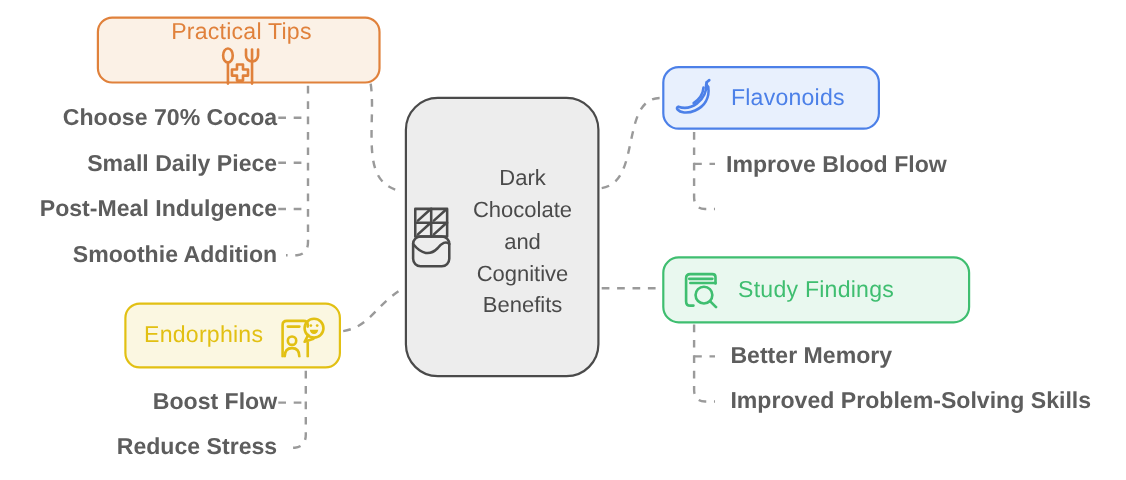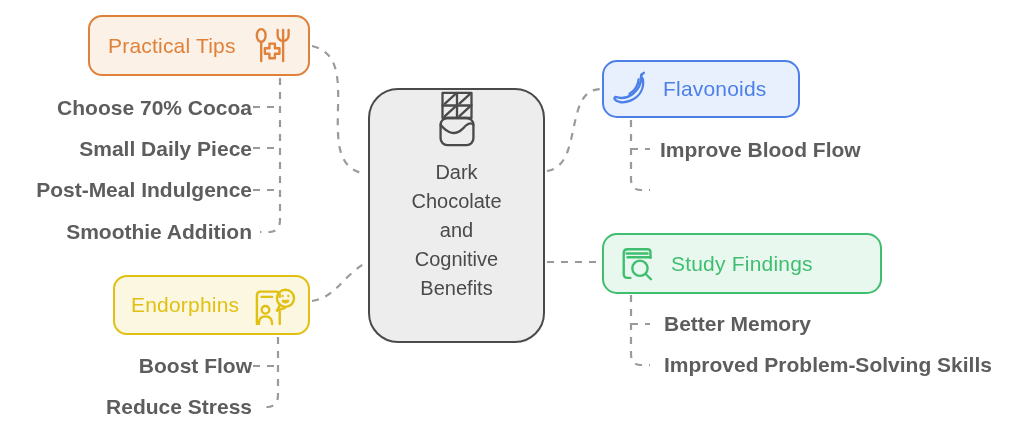--- a/index.html
+++ b/index.html
@@ -7,38 +7,38 @@
     position:relative;width:1024px;height:436px;background:#ffffff;
     font-family:"Liberation Sans",sans-serif;overflow:hidden;
   }
   svg{display:block;}
   #connector-layer{position:absolute;left:0;top:0;pointer-events:none;}
   .conn{fill:none;stroke:#9a9a9a;stroke-width:2.2;stroke-dasharray:7 7;stroke-linecap:butt;}
 
   .node{position:absolute;display:flex;align-items:center;box-sizing:border-box;background:#fff;}
   .branch-label{font-size:21px;letter-spacing:0.2px;white-space:nowrap;}
 
-  .node-practical{left:88px;top:15px;width:222px;height:61px;border:2.5px solid #e0813b;
-    border-radius:14px;background:#fbf1e6;justify-content:space-between;padding:0 13px 0 18px;}
+  .node-practical{left:88px;top:15px;width:258px;height:61px;border:2.5px solid #e0813b;
+    border-radius:14px;background:#fbf1e6;justify-content:space-between;padding:0 13px 0 18px;flex-direction:column;}
   .node-practical .branch-label{color:#e0813b;}
 
   .node-flavonoids{left:602px;top:60px;width:198px;height:58px;border:2.5px solid #4c80e8;
-    border-radius:15px;background:#e8f0fd;padding:0 6px;gap:11px;}
+    border-radius:15px;background:#e8f0fd;padding:0 30px;gap:11px;justify-content:flex-end;}
   .node-flavonoids .branch-label{color:#4c80e8;}
 
   .node-endorphins{left:113px;top:275px;width:197px;height:60px;border:2.5px solid #e2c013;
     border-radius:14px;background:#fbf7e1;justify-content:space-between;padding:0 11px 0 16px;}
   .node-endorphins .branch-label{color:#e2c013;}
 
   .node-study{left:602px;top:233px;width:280px;height:61px;border:2.5px solid #3fbe70;
     border-radius:15px;background:#e9f8ef;padding:0 14px;gap:11px;}
   .node-study .branch-label{color:#3fbe70;}
 
   .node-center{left:368px;top:88px;width:177px;height:255px;border:2.5px solid #4a4a4a;
-    border-radius:30px;background:#ededed;flex-direction:column;justify-content:flex-start;
+    border-radius:30px;background:#ededed;justify-content:flex-start;
     }
   .center-title{width:122px;margin-top:10px;text-align:center;font-size:20px;line-height:29px;
     color:#4a4a4a;}
 
   .item{position:absolute;font-size:21px;line-height:27px;color:#5d5d5d;white-space:nowrap;font-weight:bold;}
   .item.right-col{text-align:left;}
   .item.left-col{right:772px;text-align:right;}
 
   .ico{flex:0 0 auto;}
 </style>

